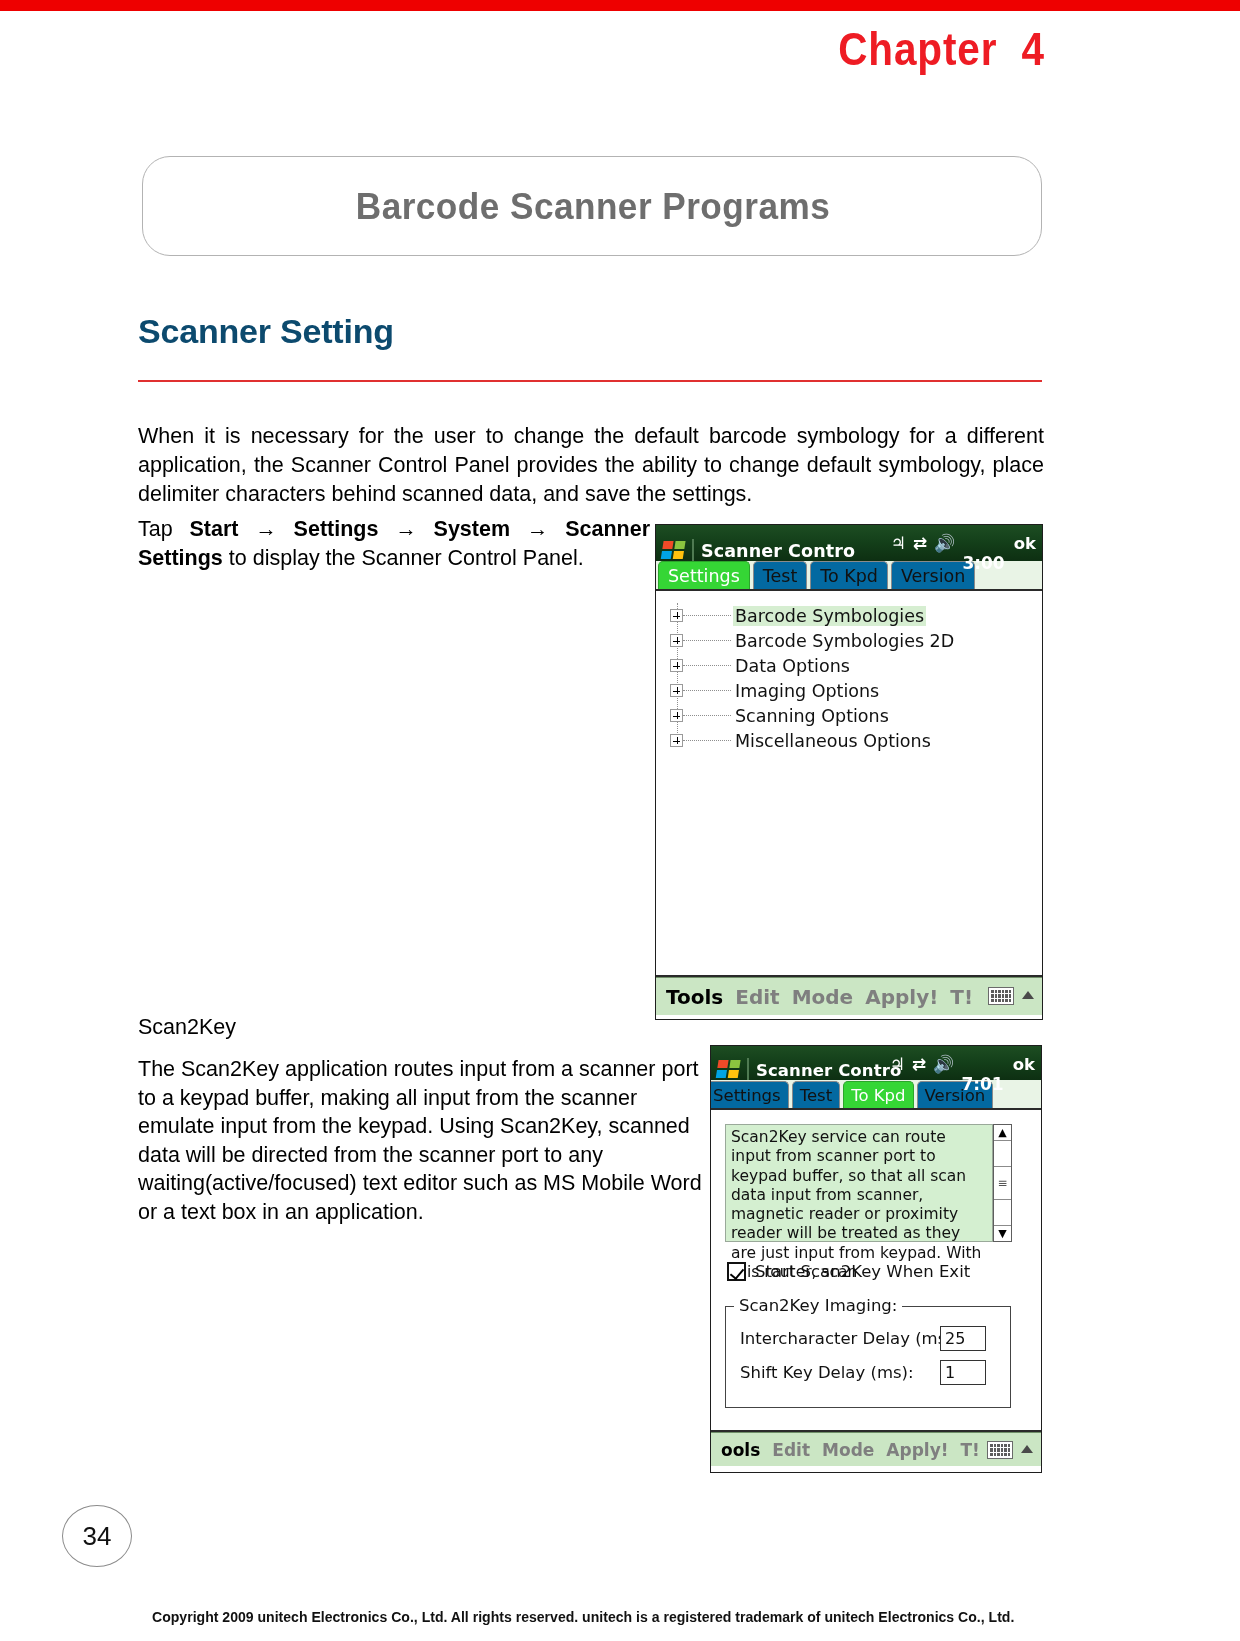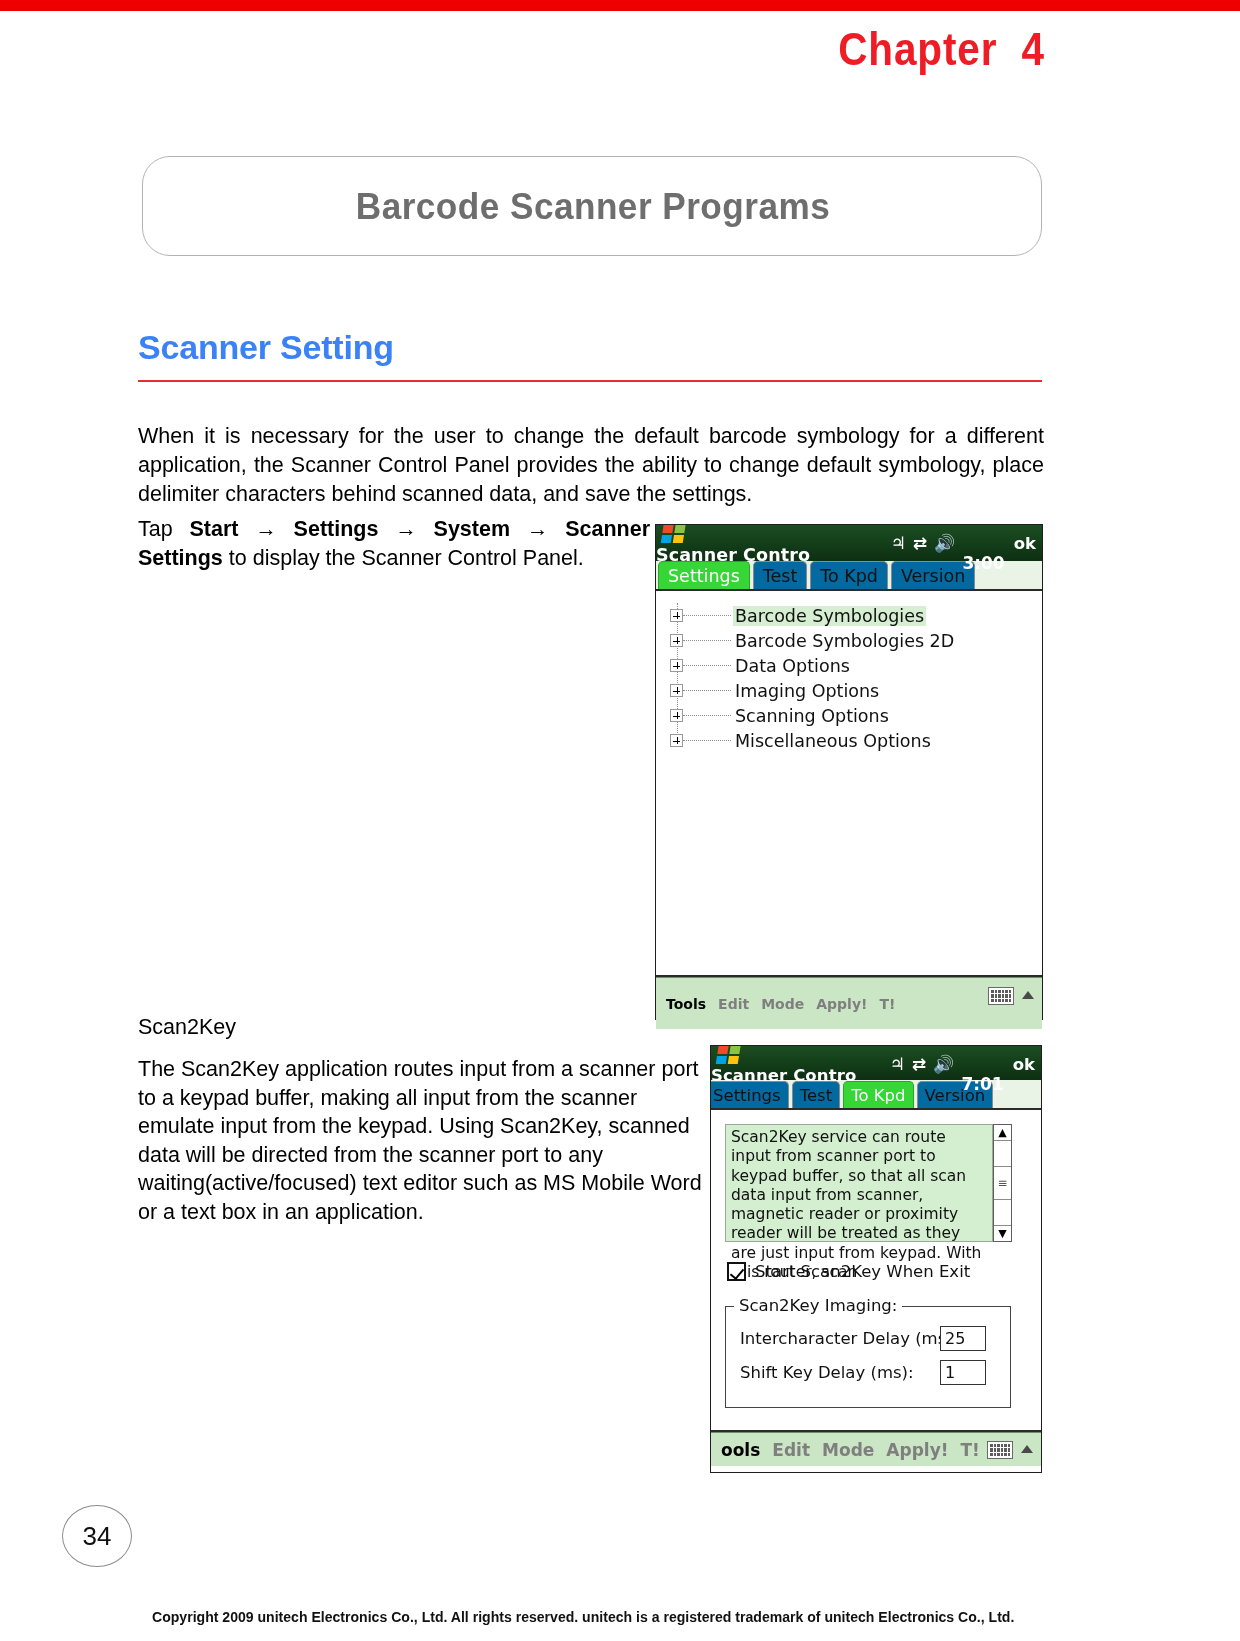--- a/index.html
+++ b/index.html
@@ -42,22 +42,22 @@
   .titlebox-text {
     position: absolute; left: 0; top: 0; width: 900px; height: 100px;
     display: flex; align-items: center; justify-content: center;
     font-size: 37px; font-weight: bold; color: #6e6e6e;
     letter-spacing: .5px;
     transform: scaleX(0.95);
   }
 
   
   .h1 {
-    position: absolute; left: 138px; top: 328px;
-    font-size: 34px; font-weight: bold; color: #3b82f6;
+    position: absolute; left: 138px; top: 312px;
+    font-size: 34px; font-weight: bold; color: #0c4a6e;
     letter-spacing: -0.2px;
   }
   .h1-rule {
     position: absolute; left: 138px; top: 380px;
     width: 904px; height: 1.5px; background: #e03030;
   }
 
   
   .para {
     position: absolute;
@@ -82,24 +82,23 @@
     position: absolute;
     background: #ffffff;
     border: 1px solid #1e1e1e;
     font-family: "DejaVu Sans", sans-serif;
   }
   #pda1 { left: 655px; top: 524px; width: 388px; height: 496px; }
 
   .pda-title {
     height: 36px; width: 100%;
     background: linear-gradient(to bottom,#1d4d22 0%, #14401a 45%, #0d2f12 100%);
-    display: flex; align-items: flex-start; color: #fff;
+    display: flex; align-items: flex-end; color: #fff;
     font-size: 17.5px; font-weight: bold;
     position: relative;
-    flex-direction: column;
   }
   .winflag {
     width: 24px; height: 20px; margin-left: 6px; margin-right: 4px;
     position: relative; flex: 0 0 auto;
     transform: skewX(-9deg);
   }
   .winflag i { position: absolute; display:block; width: 10px; height: 8px; }
   .winflag i:nth-child(1){ left:0;  top:0;  background:#f14a28; }
   .winflag i:nth-child(2){ left:12px;top:0;  background:#8bc53f; }
   .winflag i:nth-child(3){ left:0;  top:10px;background:#00a4e4; }
@@ -155,24 +154,24 @@
     border-top: 1.5px dotted #8e8e8e; flex: 0 0 auto;
   }
   .tree-label { font-size: 17.5px; color: #111; padding: 0 2px; white-space: nowrap; }
   .tree-label.sel { background: #d6eed1; }
   .vtrunk {
     position: absolute; left: 20.5px; top: 12px; bottom: 10px;
     width: 1px; border-left: 1.5px dotted #8e8e8e;
   }
 
   .pda-toolbar {
-    height: 52px; width: 100%;
+    height: 38px; width: 100%;
     background: #cbe6c4;
     display: flex; align-items: center;
-    font-size: 14px; font-weight: bold;
+    font-size: 20px; font-weight: bold;
     position: relative;
     border-top: 1px solid #6f8f68;
   }
   .pda-toolbar .tb { margin-left: 12px; color: #7f7f7f; }
   .pda-toolbar .tb.first { color: #000; margin-left: 10px; }
   .kbd-icon {
     position: absolute; right: 28px; top: 9px;
     width: 26px; height: 18px; background: #fff;
     border: 1px solid #6a6a6a;
     display: grid; grid-template-columns: repeat(6,1fr); grid-template-rows: repeat(3,1fr);

